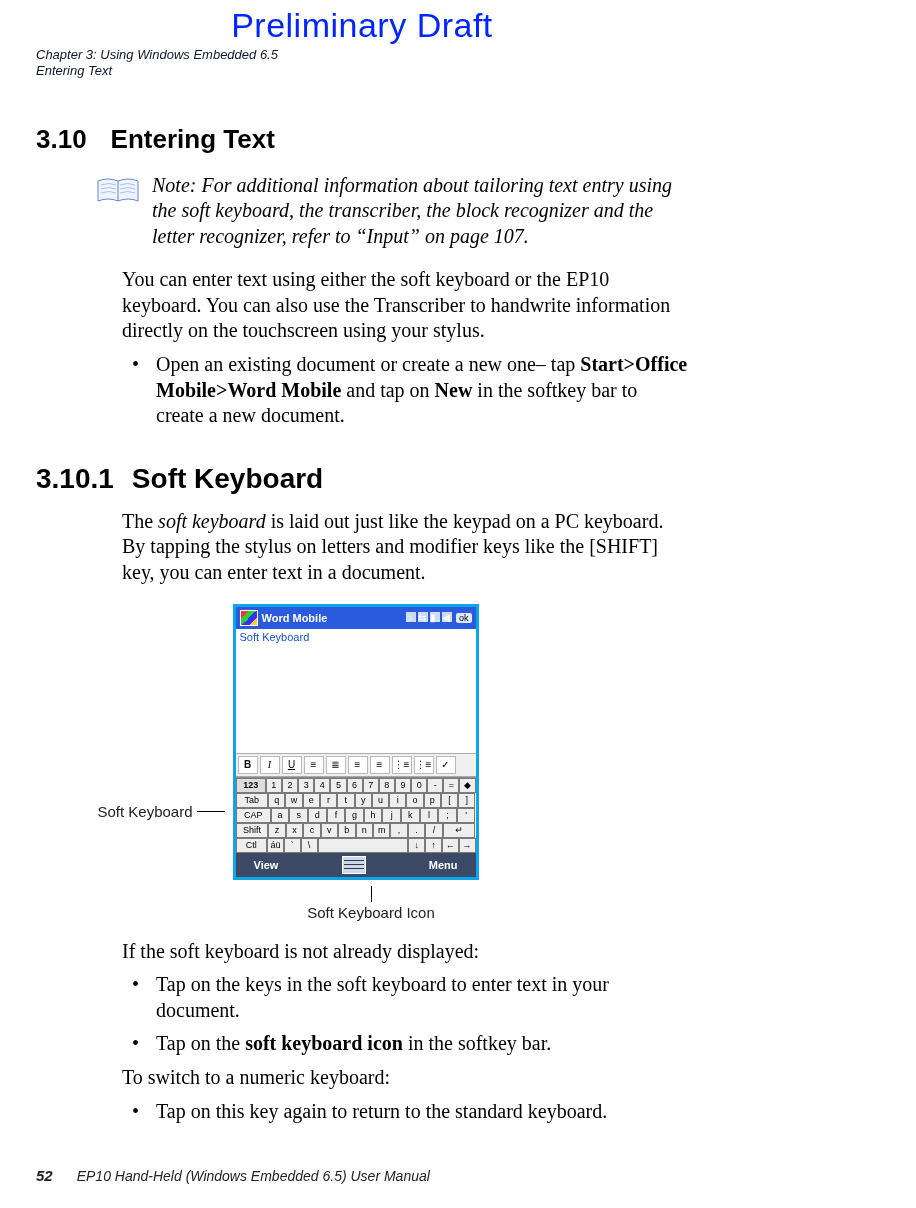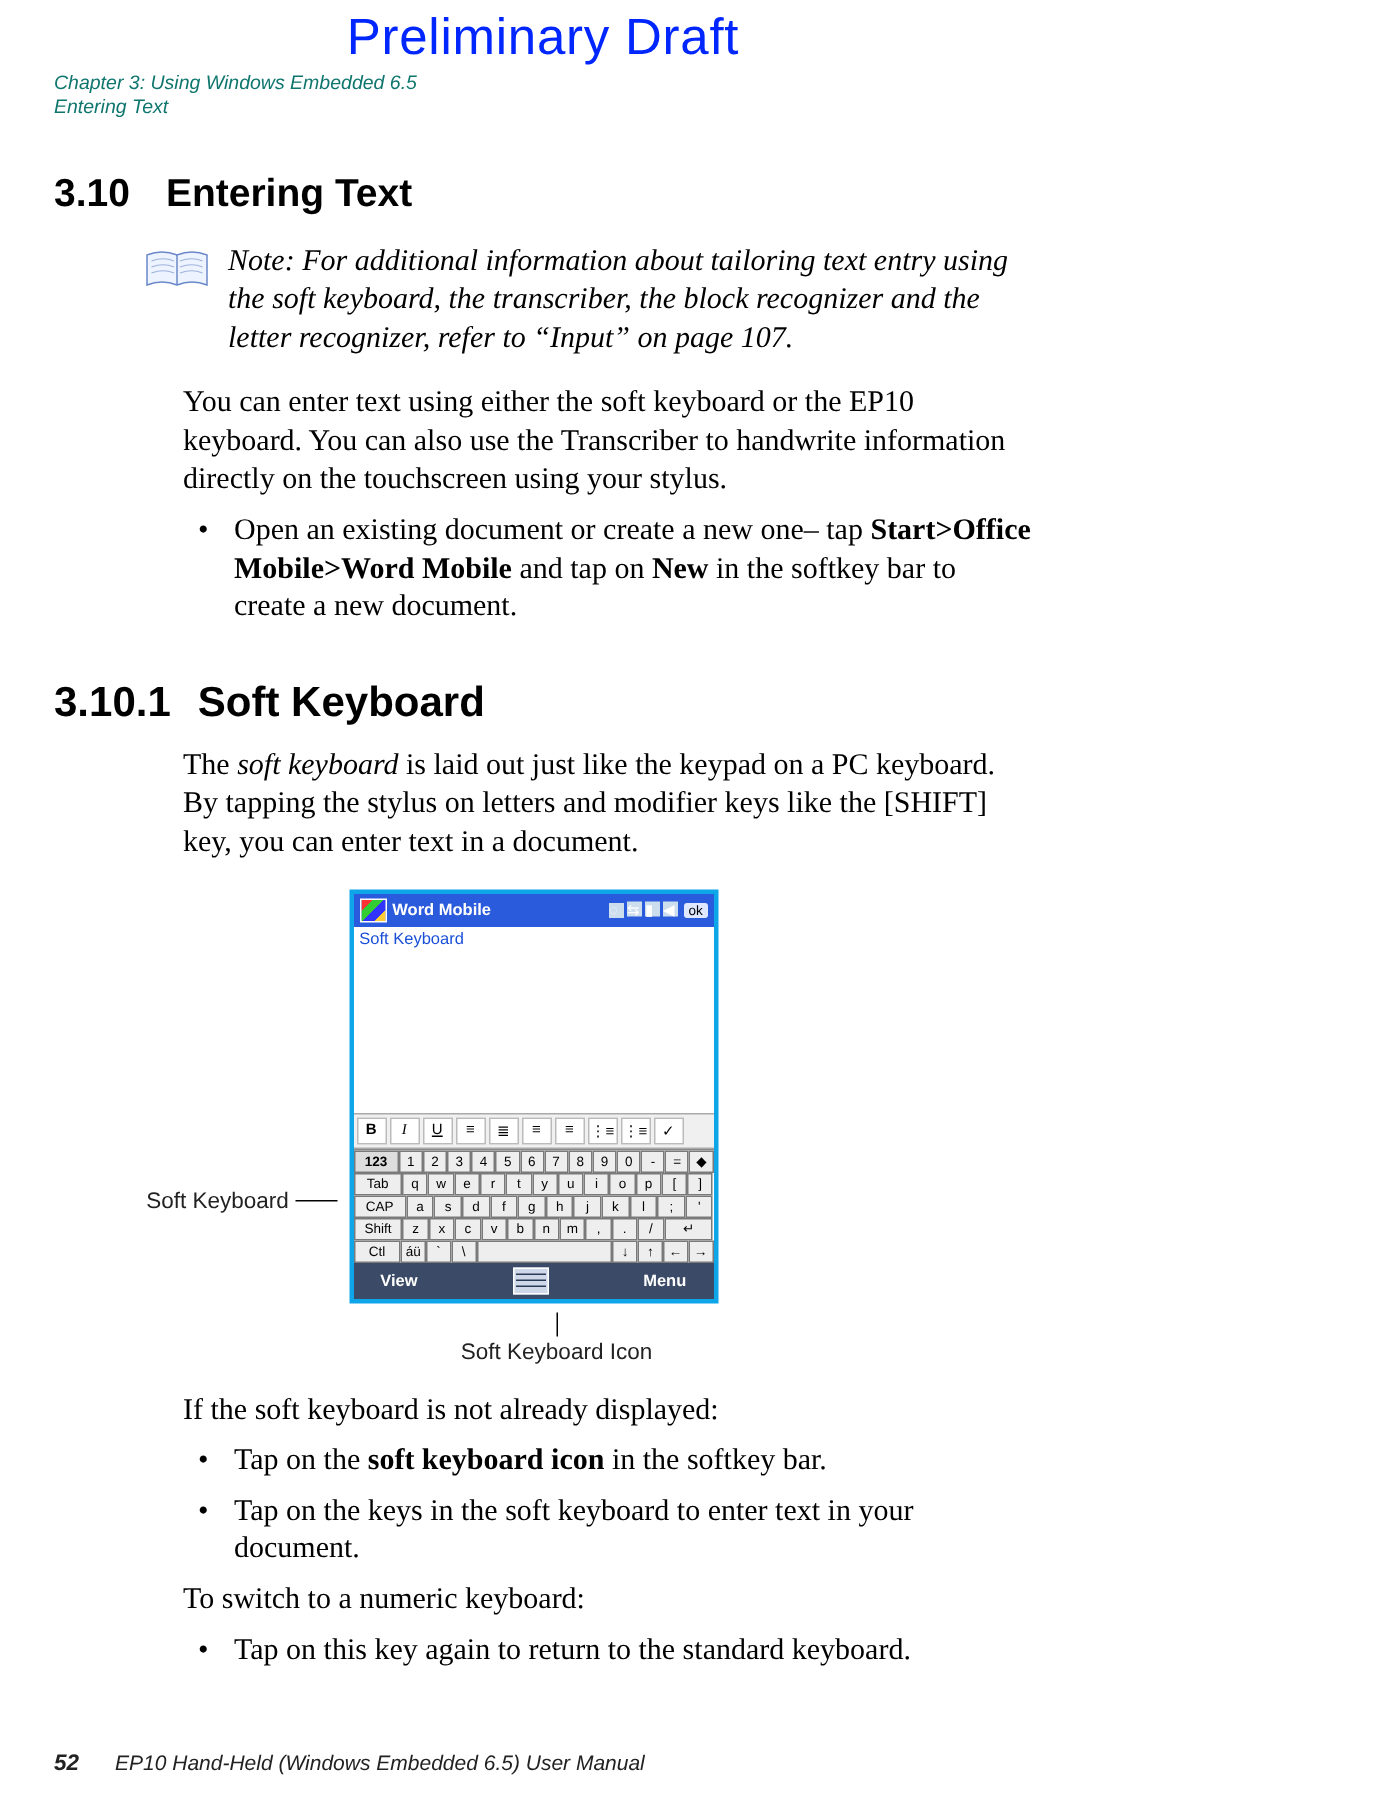--- a/index.html
+++ b/index.html
@@ -25,22 +25,22 @@
     text-align: center;
     padding-top: 6px;
     padding-bottom: 2px;
     letter-spacing: 0.5px;
   }
   .runhead {
     font-family: "Trebuchet MS", Verdana, Arial, sans-serif;
     font-style: italic;
     font-size: 13px;
     line-height: 1.25;
-    color: #0f766e;
-    margin-bottom: 33px;
+    color: #0f172a;
+    margin-bottom: 44px;
   }
   .h-section {
     font-family: "Trebuchet MS", Verdana, Arial, sans-serif;
     font-weight: bold;
     font-size: 26px;
     margin: 0 0 18px 0;
   }
   .h-section .num { display:inline-block; margin-right: 24px; }
   .h-sub {
     font-family: "Trebuchet MS", Verdana, Arial, sans-serif;
@@ -384,24 +384,24 @@
   </div>
 
   <div class="callout-bottom">
     <div class="callout-vline"></div>
     <div class="callout-bottom-text">Soft Keyboard Icon</div>
   </div>
 
   <div class="body-block">
     <p>If the soft keyboard is not already displayed:</p>
     <ul class="body-list">
+      <li>Tap on the keys in the soft keyboard to enter text in your document.</li>
       <li>
         <span>Tap on the </span><span class="bold">soft keyboard icon</span><span> in the softkey bar.</span>
       </li>
-      <li>Tap on the keys in the soft keyboard to enter text in your document.</li>
     </ul>
     <p>To switch to a numeric keyboard:</p>
     <ul class="body-list">
       <li>Tap on this key again to return to the standard keyboard.</li>
     </ul>
   </div>
 
   <div class="footer">
     <span class="pgnum">52</span>
     <span>EP10 Hand-Held (Windows Embedded 6.5) User Manual</span>

